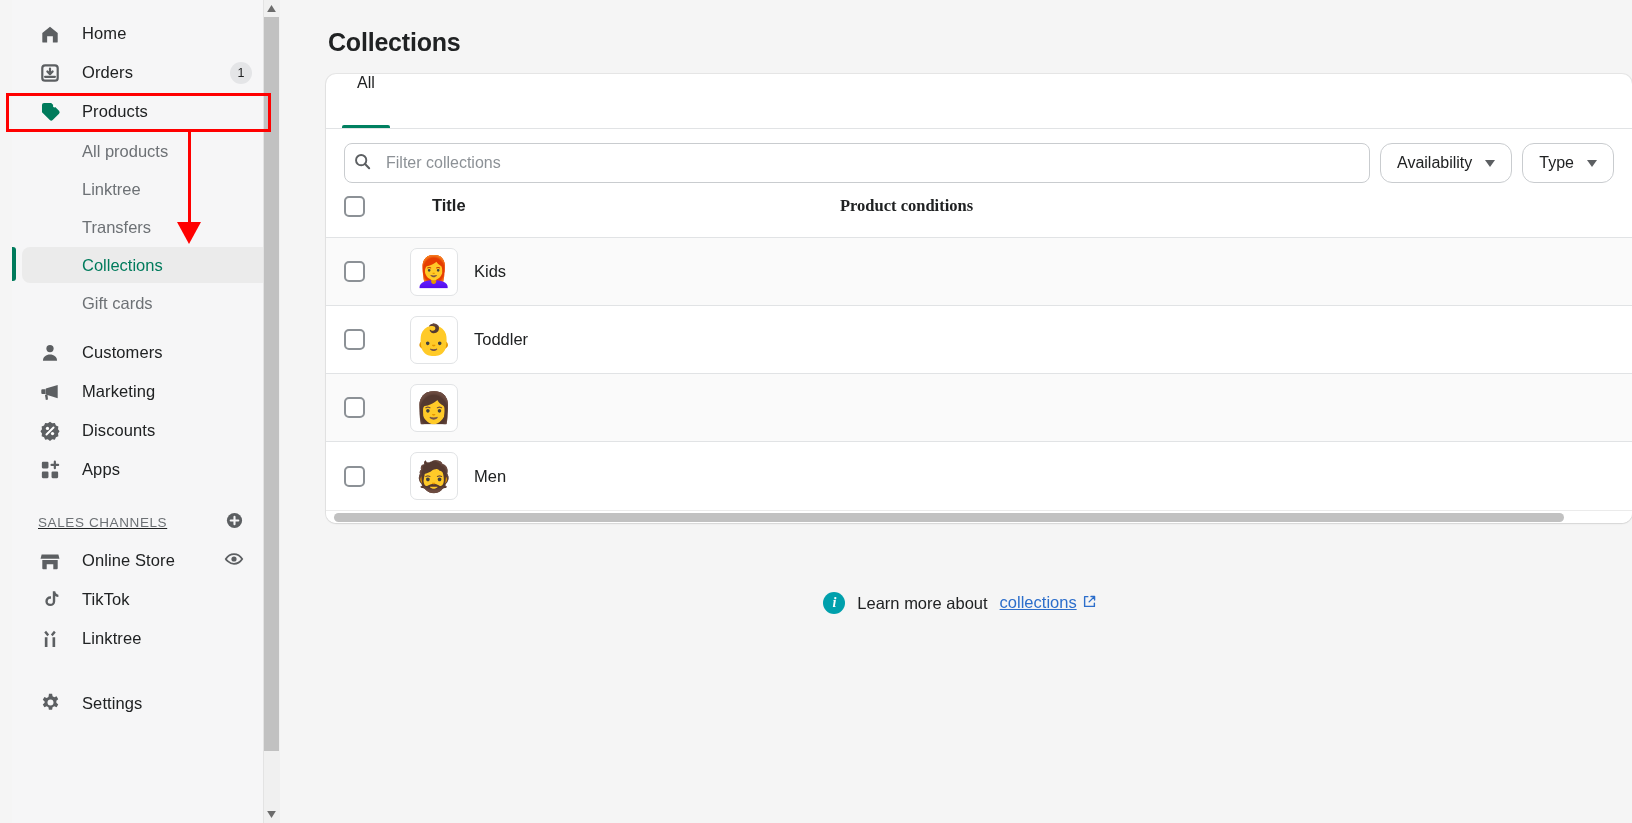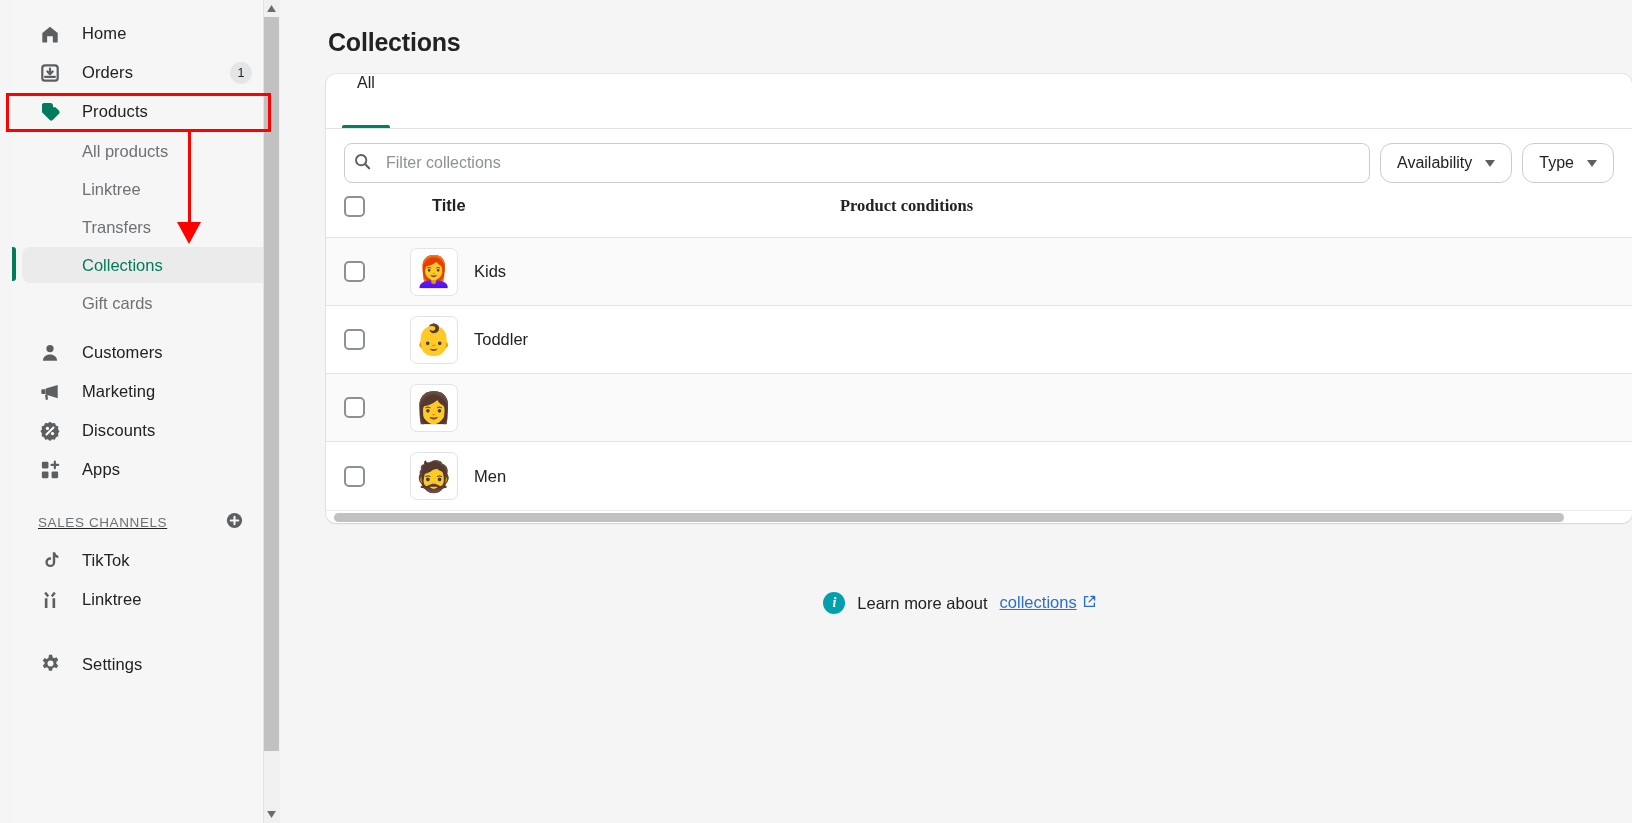--- a/index.html
+++ b/index.html
@@ -322,20 +322,35 @@
     <div class="section-head">
       <span class="stxt">SALES CHANNELS</span>
       <span class="plus">
         <svg width="19" height="19" viewBox="0 0 20 20">
           <circle cx="10" cy="10" r="8" fill="#5c5f62"></circle>
           <path d="M10 6v8M6 10h8" stroke="#f6f6f7" stroke-width="2.2" stroke-linecap="round"></path>
         </svg>
       </span>
     </div>
 
+    <div class="nav-item">
+      <span class="ic">
+        <svg width="22" height="22" viewBox="0 0 20 20">
+          <path fill="#5c5f62" d="M2.4 4.2h15.2L18.6 8H1.4l1-3.8Z"></path>
+          <path fill="#5c5f62" d="M3 9.2h14v7.4a.8.8 0 0 1-.8.8H13V13H7v4.4H3.8a.8.8 0 0 1-.8-.8V9.2Z"></path>
+        </svg>
+      </span>
+      <span class="lbl">Online Store</span>
+      <span class="eye">
+        <svg width="20" height="20" viewBox="0 0 20 20">
+          <path fill="none" stroke="#5c5f62" stroke-width="1.8" d="M1.8 10S5 5.2 10 5.2 18.2 10 18.2 10 15 14.8 10 14.8 1.8 10 1.8 10Z"></path>
+          <circle cx="10" cy="10" r="2.6" fill="#5c5f62"></circle>
+        </svg>
+      </span>
+    </div>
 
     <div class="nav-item">
       <span class="ic">
         <svg width="21" height="21" viewBox="0 0 20 20">
           <path fill="#5c5f62" d="M12.2 2.2h2.3c.2 1.8 1.3 3 3 3.2v2.3c-1.2 0-2.2-.4-3-1v4.9a4.7 4.7 0 1 1-4.7-4.7c.2 0 .5 0 .7.1v2.4a2.4 2.4 0 1 0 1.7 2.2V2.2Z"></path>
         </svg>
       </span>
       <span class="lbl">TikTok</span>
     </div>
 

